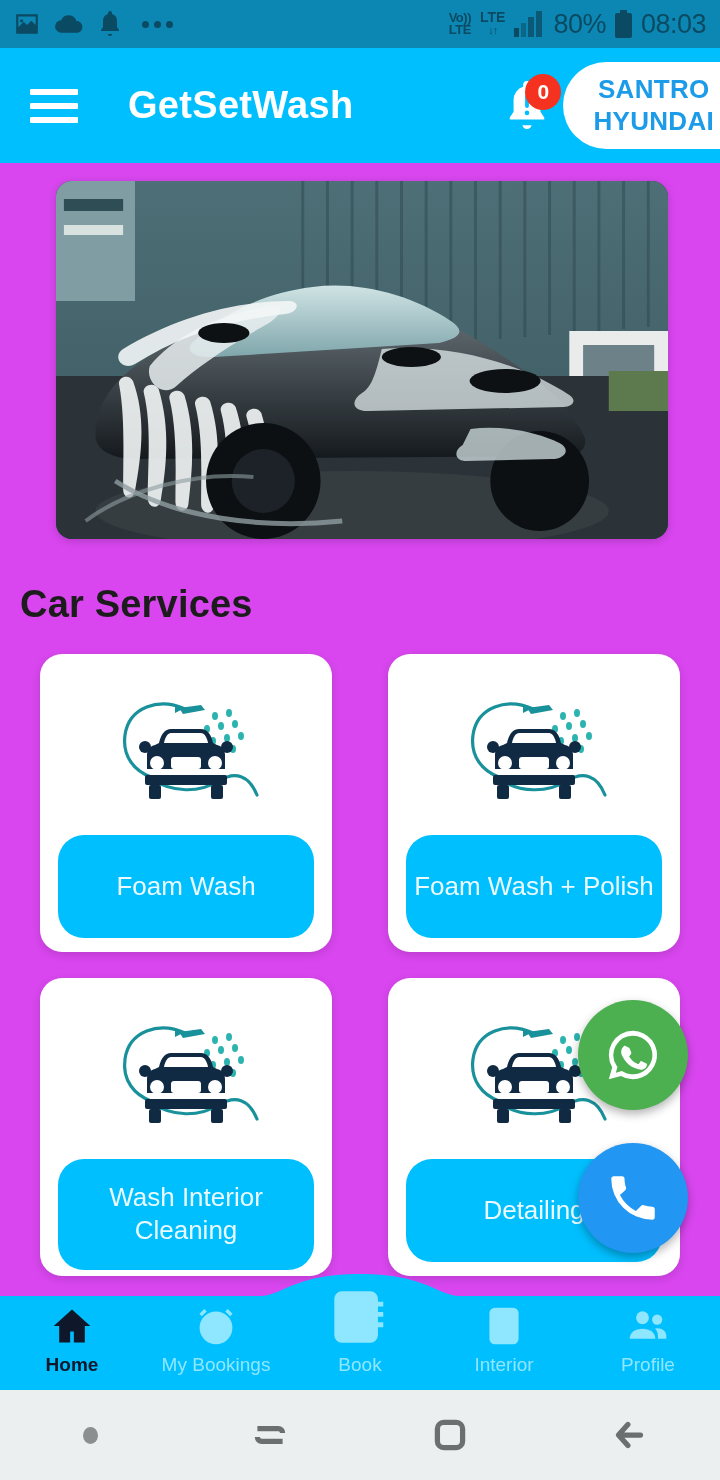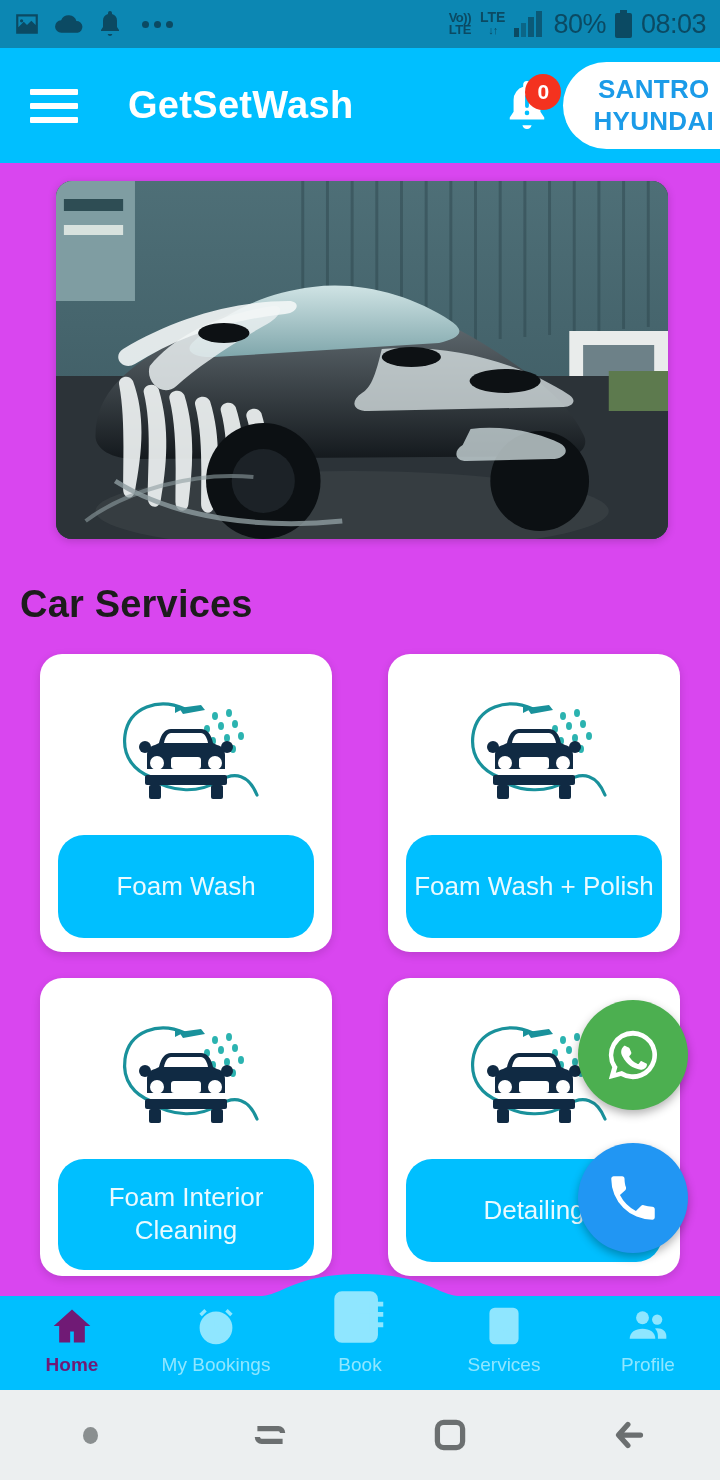--- a/index.html
+++ b/index.html
@@ -143,21 +143,21 @@
   .nav-items{
     position:absolute; inset:0;
     display:flex; align-items:flex-end;
     padding-bottom:14px;
   }
   .nav-item{
     flex:1; display:flex; flex-direction:column;
     align-items:center; gap:6px; cursor:pointer;
     color:#8fe6ff;
   }
-  .nav-item.active{ color:#701a75; }
+  .nav-item.active{ color:#0f172a; }
   .nav-item svg{ width:44px; height:44px; fill:currentColor; }
   .nav-item.center{ }
   .nav-item.center svg{ width:62px; height:62px; }
   .nav-label{ font-size:19px; }
   .nav-item.active .nav-label{ font-weight:bold; }
 
   
   .android-nav{
     position:absolute; left:0; right:0; bottom:0;
     height:90px; background:#eceff0;
@@ -395,21 +395,21 @@
             <rect x="44" y="84" width="82" height="10" rx="2"></rect>
             <rect x="48" y="94" width="12" height="14" rx="2"></rect>
             <rect x="110" y="94" width="12" height="14" rx="2"></rect>
           </g>
           <path d="M70 42h30c3 0 6 4 7 10H63c1-6 4-10 7-10z" fill="#fff"></path>
           <rect x="70" y="66" width="30" height="12" rx="3" fill="#fff"></rect>
           <circle cx="56" cy="72" r="7" fill="#fff"></circle>
             <circle cx="114" cy="72" r="7" fill="#fff"></circle>
         </svg>
       </div>
-      <div class="svc-btn">Foam Interior Cleaning</div>
+      <div class="svc-btn">Wash Interior Cleaning</div>
     </div>
 
     <div class="svc-card">
       <div class="svc-icon">
         <svg viewBox="0 0 170 128">
           <g fill="none" stroke="#19919b" stroke-width="3.2" stroke-linecap="round">
             <path d="M84 18C58 6 28 16 24 44c-3 22 10 36 26 42"></path>
             <path d="M50 88c22 14 48 14 68 2 16-10 30-6 38 14"></path>
           </g>
           <path d="M78 17l22-3 4 5-22 4z" fill="#19919b"></path>
@@ -487,21 +487,21 @@
         <path d="M18 7h3M18 11h3M18 15h3"></path>
       </svg>
       <span class="nav-label">Book</span>
     </div>
 
     <div class="nav-item">
       <svg viewBox="0 0 24 24" fill="none" stroke="currentColor" stroke-width="1.9">
           <rect x="5" y="3" width="14" height="18" rx="2"></rect>
           <path d="M7 17l3.5-4.5 2.5 3 2.5-3.5L18 17z" fill="currentColor" stroke="none"></path>
         </svg>
-      <span class="nav-label">Services</span>
+      <span class="nav-label">Interior</span>
     </div>
 
     <div class="nav-item">
       <svg viewBox="0 0 24 24">
           <circle cx="9" cy="7.5" r="3.5"></circle>
           <circle cx="17" cy="8.5" r="2.8"></circle>
           <path d="M2 19c0-3.6 3.1-5.5 7-5.5s7 1.9 7 5.5z"></path>
           <path d="M17 13.2c3 0 5 1.8 5 4.2v1.6h-4.6v-1.6c0-1.6-.6-3-1.6-4z"></path>
         </svg>
       <span class="nav-label">Profile</span>

